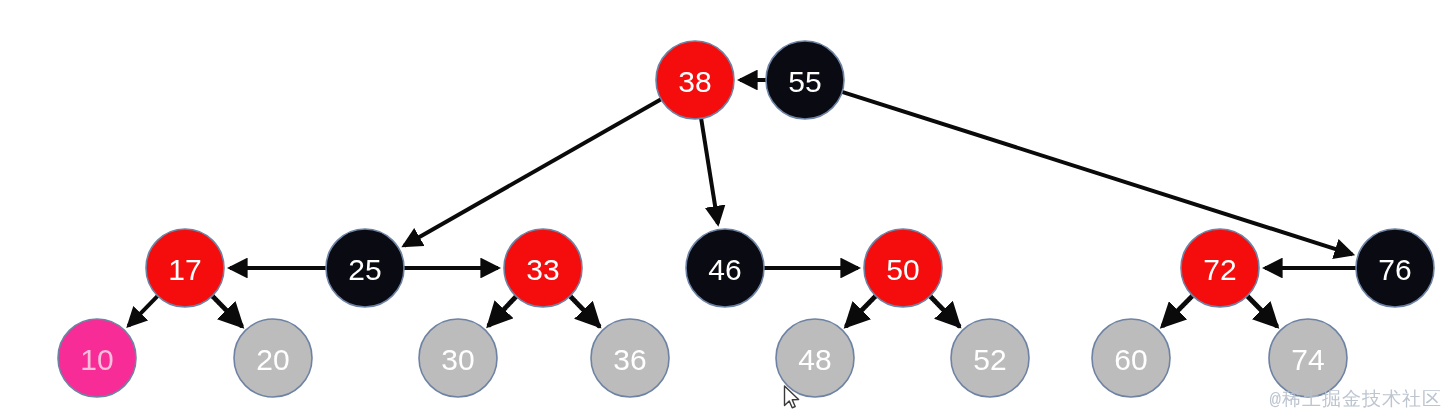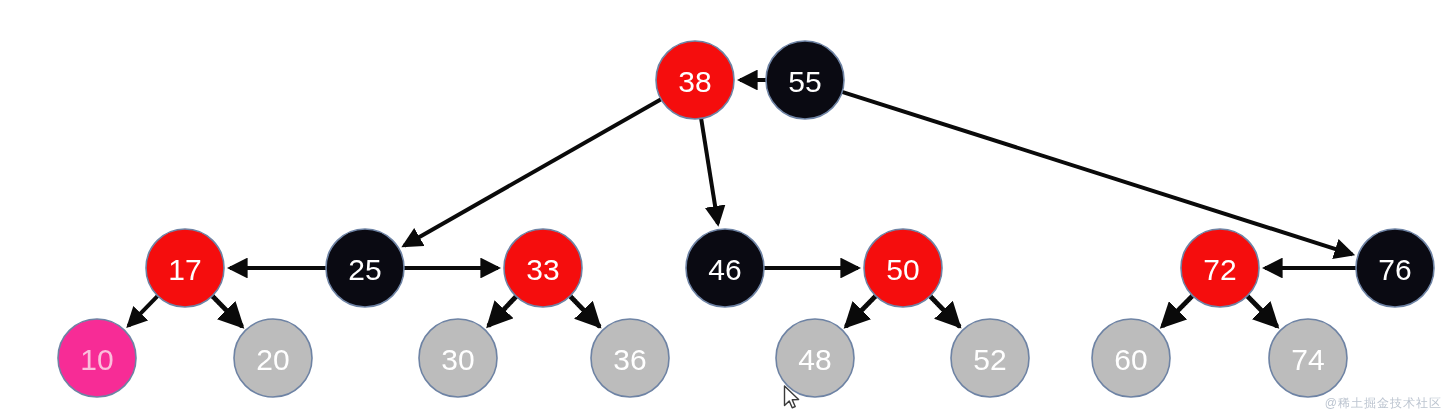--- a/index.html
+++ b/index.html
@@ -29,22 +29,22 @@
     font-size: 30px;
     font-weight: 400;
     dominant-baseline: central;
     text-anchor: middle;
     pointer-events: none;
   }
   .watermark {
     position: absolute;
     right: 10px;
     bottom: 6px;
-    font-family: Liberation Sans, sans-serif;
-    font-size: 12px;
+    font-family: Liberation Mono, monospace;
+    font-size: 19px;
     color: #b9c2ce;
     letter-spacing: 1px;
     white-space: nowrap;
     opacity: 0.95;
   }
   .cursor {
     position: absolute;
     pointer-events: none;
   }
 </style>

